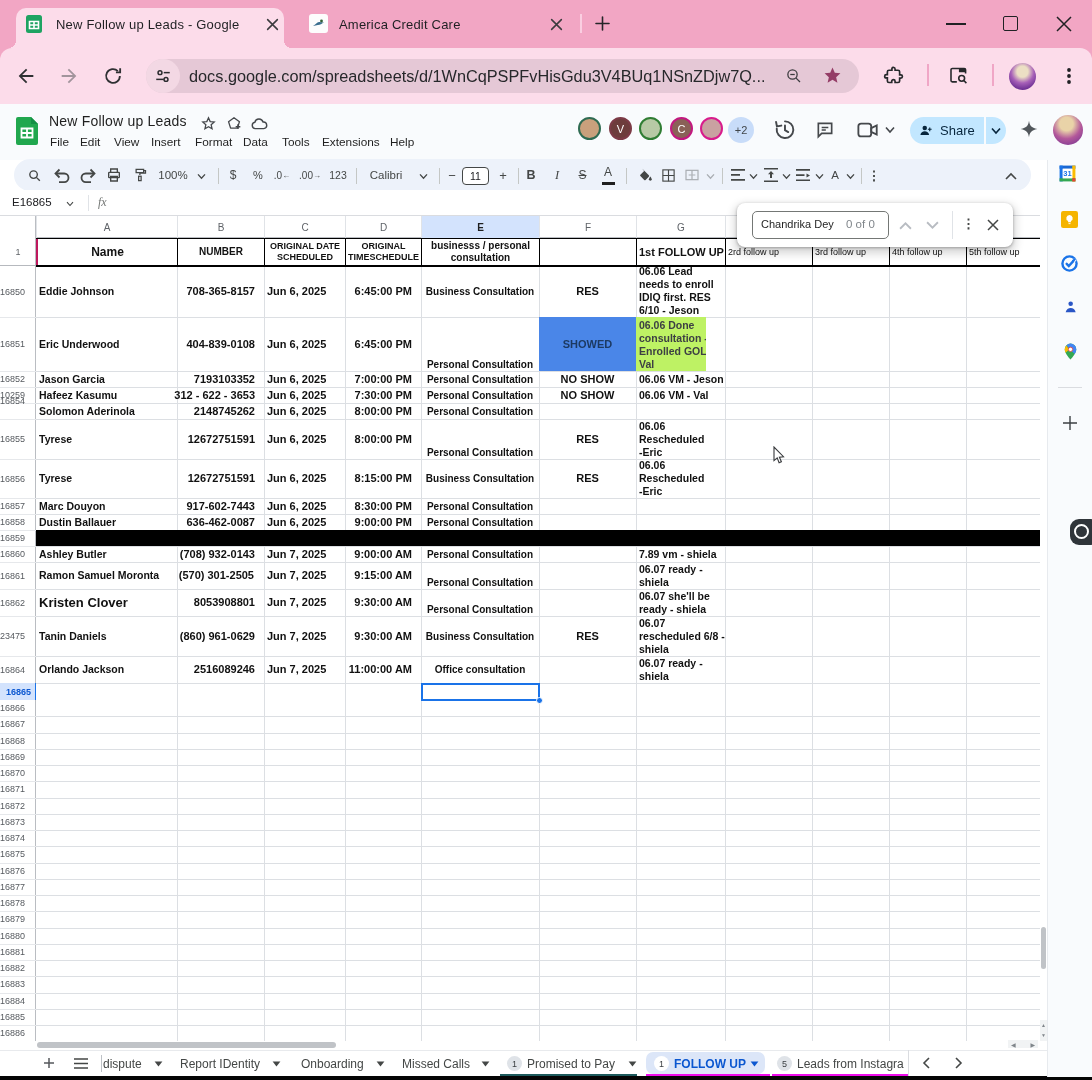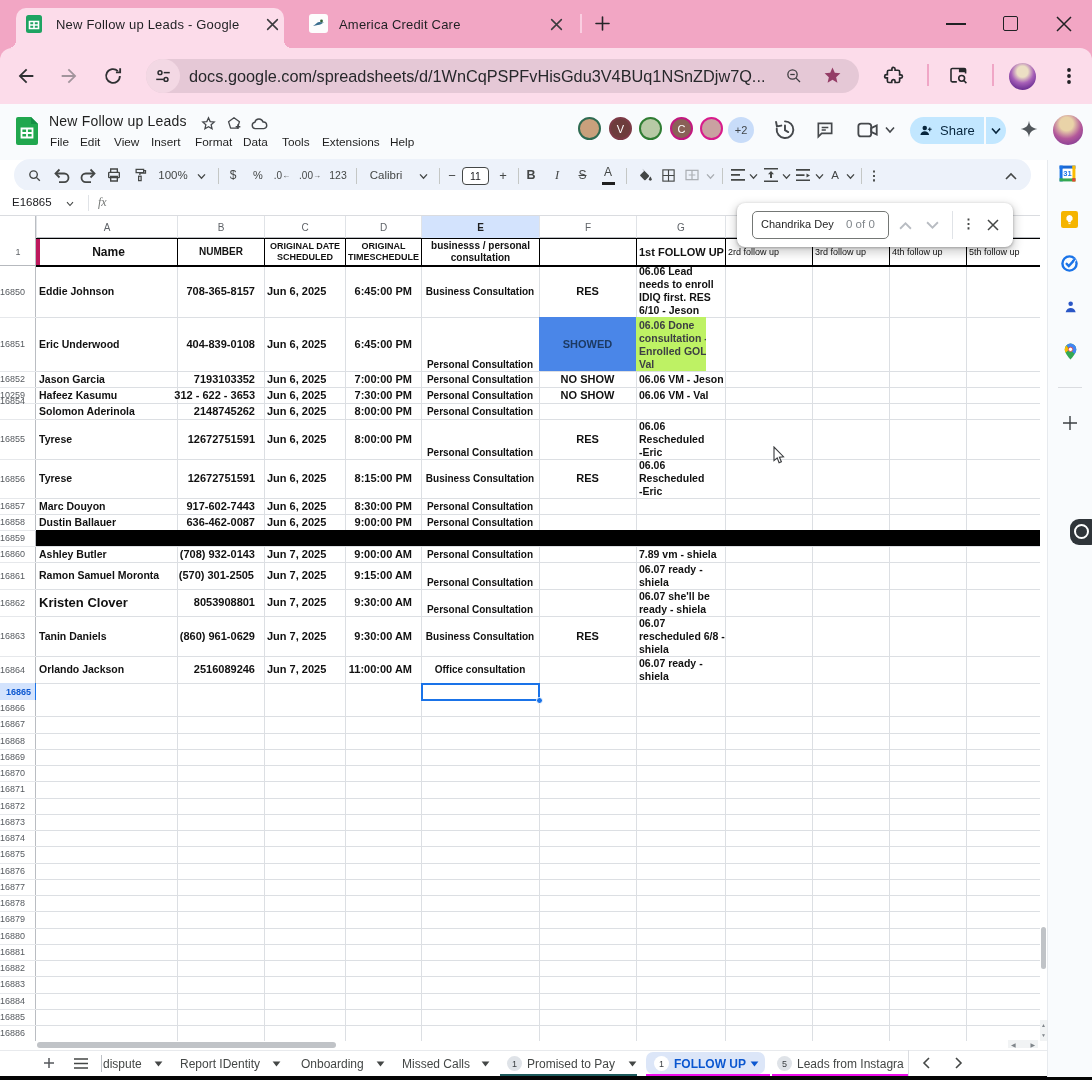--- a/index.html
+++ b/index.html
@@ -401,21 +401,21 @@
 <div class="hline" style="left:0;top:911.25px;width:36px;background:#e6e8eb"></div>
 <div class="hline" style="left:0;top:927.50px;width:36px;background:#e6e8eb"></div>
 <div class="hline" style="left:0;top:943.75px;width:36px;background:#e6e8eb"></div>
 <div class="hline" style="left:0;top:960.00px;width:36px;background:#e6e8eb"></div>
 <div class="hline" style="left:0;top:976.25px;width:36px;background:#e6e8eb"></div>
 <div class="hline" style="left:0;top:992.50px;width:36px;background:#e6e8eb"></div>
 <div class="hline" style="left:0;top:1008.75px;width:36px;background:#e6e8eb"></div>
 <div class="hline" style="left:0;top:1025.00px;width:36px;background:#e6e8eb"></div>
 <div class="ab" style="left:36px;top:265px;width:1004px;height:2px;background:#000"></div>
 <div class="ab" style="left:36px;top:238px;width:1004px;height:1px;background:#000"></div>
-<div class="ab" style="left:36px;top:239px;width:141px;height:26px;display:flex;align-items:center;justify-content:center;text-align:center;font-size:12px;font-weight:700;color:#121212;line-height:14px;border-left:4px solid #be185d;overflow:hidden">Name</div>
+<div class="ab" style="left:36px;top:239px;width:141px;height:26px;display:flex;align-items:center;justify-content:center;text-align:center;font-size:12px;font-weight:700;color:#121212;line-height:14px;border-left:2px solid #be185d;overflow:hidden">Name</div>
 <div class="ab" style="left:177px;top:239px;width:87px;height:26px;display:flex;align-items:center;justify-content:center;text-align:center;font-size:10px;font-weight:700;color:#121212;line-height:12px;border-left:1px solid #000;overflow:hidden">NUMBER</div>
 <div class="ab" style="left:264px;top:239px;width:81px;height:26px;display:flex;align-items:center;justify-content:center;text-align:center;font-size:9px;font-weight:700;color:#121212;line-height:11px;border-left:1px solid #000;overflow:hidden">ORIGINAL DATE<br>SCHEDULED</div>
 <div class="ab" style="left:345px;top:239px;width:76px;height:26px;display:flex;align-items:center;justify-content:center;text-align:center;font-size:9px;font-weight:700;color:#121212;line-height:11px;border-left:1px solid #000;overflow:hidden">ORIGINAL<br>TIMESCHEDULE</div>
 <div class="ab" style="left:421px;top:239px;width:118px;height:26px;display:flex;align-items:center;justify-content:center;text-align:center;font-size:10px;font-weight:700;color:#121212;line-height:12px;border-left:1px solid #000;overflow:hidden">businesss / personal<br>consultation</div>
 <div class="ab" style="left:539px;top:239px;width:97px;height:26px;display:flex;align-items:center;justify-content:center;text-align:center;font-size:10px;font-weight:700;color:#121212;line-height:12px;border-left:1px solid #000;overflow:hidden"></div>
 <div class="ab" style="left:636px;top:239px;width:89px;height:26px;display:flex;align-items:center;justify-content:flex-start;text-align:left;padding-left:2px;font-size:11px;font-weight:700;color:#121212;line-height:13px;border-left:1px solid #000;overflow:hidden">1st FOLLOW UP</div>
 <div class="ab" style="left:725px;top:239px;width:87px;height:26px;display:flex;align-items:center;justify-content:flex-start;text-align:left;padding-left:2px;font-size:9px;font-weight:400;color:#121212;line-height:11px;border-left:1px solid #000;overflow:hidden">2rd follow up</div>
 <div class="ab" style="left:812px;top:239px;width:77px;height:26px;display:flex;align-items:center;justify-content:flex-start;text-align:left;padding-left:2px;font-size:9px;font-weight:400;color:#121212;line-height:11px;border-left:1px solid #000;overflow:hidden">3rd follow up</div>
 <div class="ab" style="left:889px;top:239px;width:77px;height:26px;display:flex;align-items:center;justify-content:flex-start;text-align:left;padding-left:2px;font-size:9px;font-weight:400;color:#121212;line-height:11px;border-left:1px solid #000;overflow:hidden">4th follow up</div>
 <div class="ab" style="left:966px;top:239px;width:74px;height:26px;display:flex;align-items:center;justify-content:flex-start;text-align:left;padding-left:2px;font-size:9px;font-weight:400;color:#121212;line-height:11px;border-left:1px solid #000;overflow:hidden">5th follow up</div>
@@ -503,21 +503,21 @@
 <div class="cell" style="left:345px;top:562px;width:76px;height:27px;justify-content:flex-end;align-items:center;text-align:right;padding-right:9px;font-size:11px;line-height:13px;color:#111">9:15:00 AM</div>
 <div class="cell" style="left:421px;top:562px;width:118px;height:27px;justify-content:center;align-items:flex-end;text-align:center;padding-bottom:0;font-size:10px;line-height:13px;color:#111">Personal Consultation</div>
 <div class="cell" style="left:636px;top:562px;width:89px;height:27px;justify-content:flex-start;align-items:flex-end;text-align:left;padding-left:3px;padding-bottom:0;font-size:10.5px;line-height:13px;color:#111">06.07 ready -<br>shiela</div>
 <div class="gl" style="left:0;top:597.5px;width:33px">16862</div>
 <div class="cell" style="left:36px;top:589px;width:141px;height:27px;justify-content:flex-start;align-items:center;text-align:left;padding-left:3px;font-size:13px;line-height:13px;color:#111">Kristen Clover</div>
 <div class="cell" style="left:177px;top:589px;width:87px;height:27px;justify-content:flex-end;align-items:center;text-align:right;padding-right:9px;font-size:11px;line-height:13px;color:#111">8053908801</div>
 <div class="cell" style="left:264px;top:589px;width:81px;height:27px;justify-content:flex-start;align-items:center;text-align:left;padding-left:3px;font-size:11px;line-height:13px;color:#111">Jun 7, 2025</div>
 <div class="cell" style="left:345px;top:589px;width:76px;height:27px;justify-content:flex-end;align-items:center;text-align:right;padding-right:9px;font-size:11px;line-height:13px;color:#111">9:30:00 AM</div>
 <div class="cell" style="left:421px;top:589px;width:118px;height:27px;justify-content:center;align-items:flex-end;text-align:center;padding-bottom:0;font-size:10px;line-height:13px;color:#111">Personal Consultation</div>
 <div class="cell" style="left:636px;top:589px;width:89px;height:27px;justify-content:flex-start;align-items:flex-end;text-align:left;padding-left:3px;padding-bottom:0;font-size:10.5px;line-height:13px;color:#111">06.07 she'll be<br>ready - shiela</div>
-<div class="gl" style="left:0;top:631.0px;width:33px">16863</div>
+<div class="gl" style="left:0;top:631.0px;width:33px">23475</div>
 <div class="cell" style="left:36px;top:616px;width:141px;height:40px;justify-content:flex-start;align-items:center;text-align:left;padding-left:3px;font-size:10.5px;line-height:13px;color:#111">Tanin Daniels</div>
 <div class="cell" style="left:177px;top:616px;width:87px;height:40px;justify-content:flex-end;align-items:center;text-align:right;padding-right:9px;font-size:11px;line-height:13px;color:#111">(860) 961-0629</div>
 <div class="cell" style="left:264px;top:616px;width:81px;height:40px;justify-content:flex-start;align-items:center;text-align:left;padding-left:3px;font-size:11px;line-height:13px;color:#111">Jun 7, 2025</div>
 <div class="cell" style="left:345px;top:616px;width:76px;height:40px;justify-content:flex-end;align-items:center;text-align:right;padding-right:9px;font-size:11px;line-height:13px;color:#111">9:30:00 AM</div>
 <div class="cell" style="left:421px;top:616px;width:118px;height:40px;justify-content:center;align-items:center;text-align:center;font-size:10px;line-height:13px;color:#111">Business Consultation</div>
 <div class="cell" style="left:539px;top:616px;width:97px;height:40px;justify-content:center;align-items:center;text-align:center;font-size:11px;line-height:13px;color:#111">RES</div>
 <div class="cell" style="left:636px;top:616px;width:89px;height:40px;justify-content:flex-start;align-items:flex-end;text-align:left;padding-left:3px;padding-bottom:0;font-size:10.5px;line-height:13px;color:#111">06.07<br>rescheduled 6/8 -<br>shiela</div>
 <div class="gl" style="left:0;top:664.5px;width:33px">16864</div>
 <div class="cell" style="left:36px;top:656px;width:141px;height:27px;justify-content:flex-start;align-items:center;text-align:right;padding-left:3px;font-size:10.5px;line-height:13px;color:#111">Orlando Jackson</div>
 <div class="cell" style="left:177px;top:656px;width:87px;height:27px;justify-content:flex-end;align-items:center;text-align:right;padding-right:9px;font-size:11px;line-height:13px;color:#111">2516089246</div>

